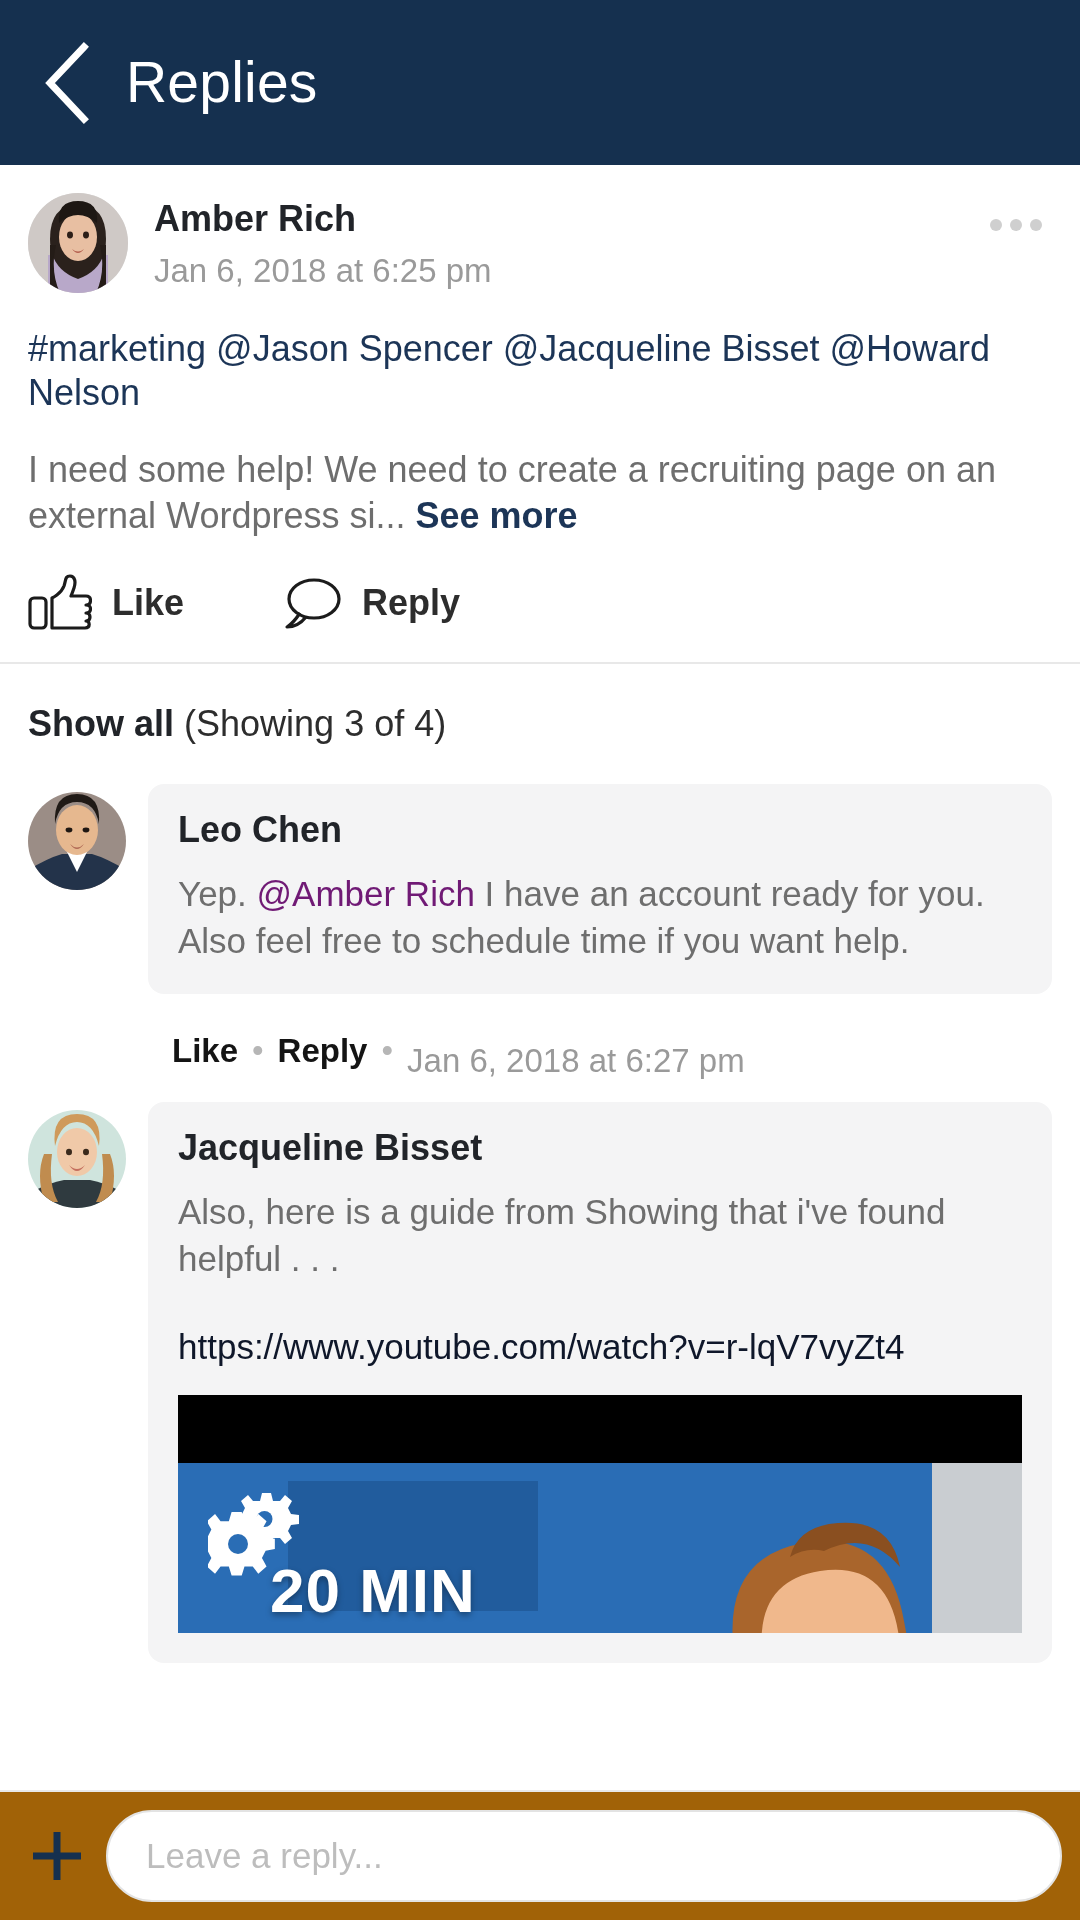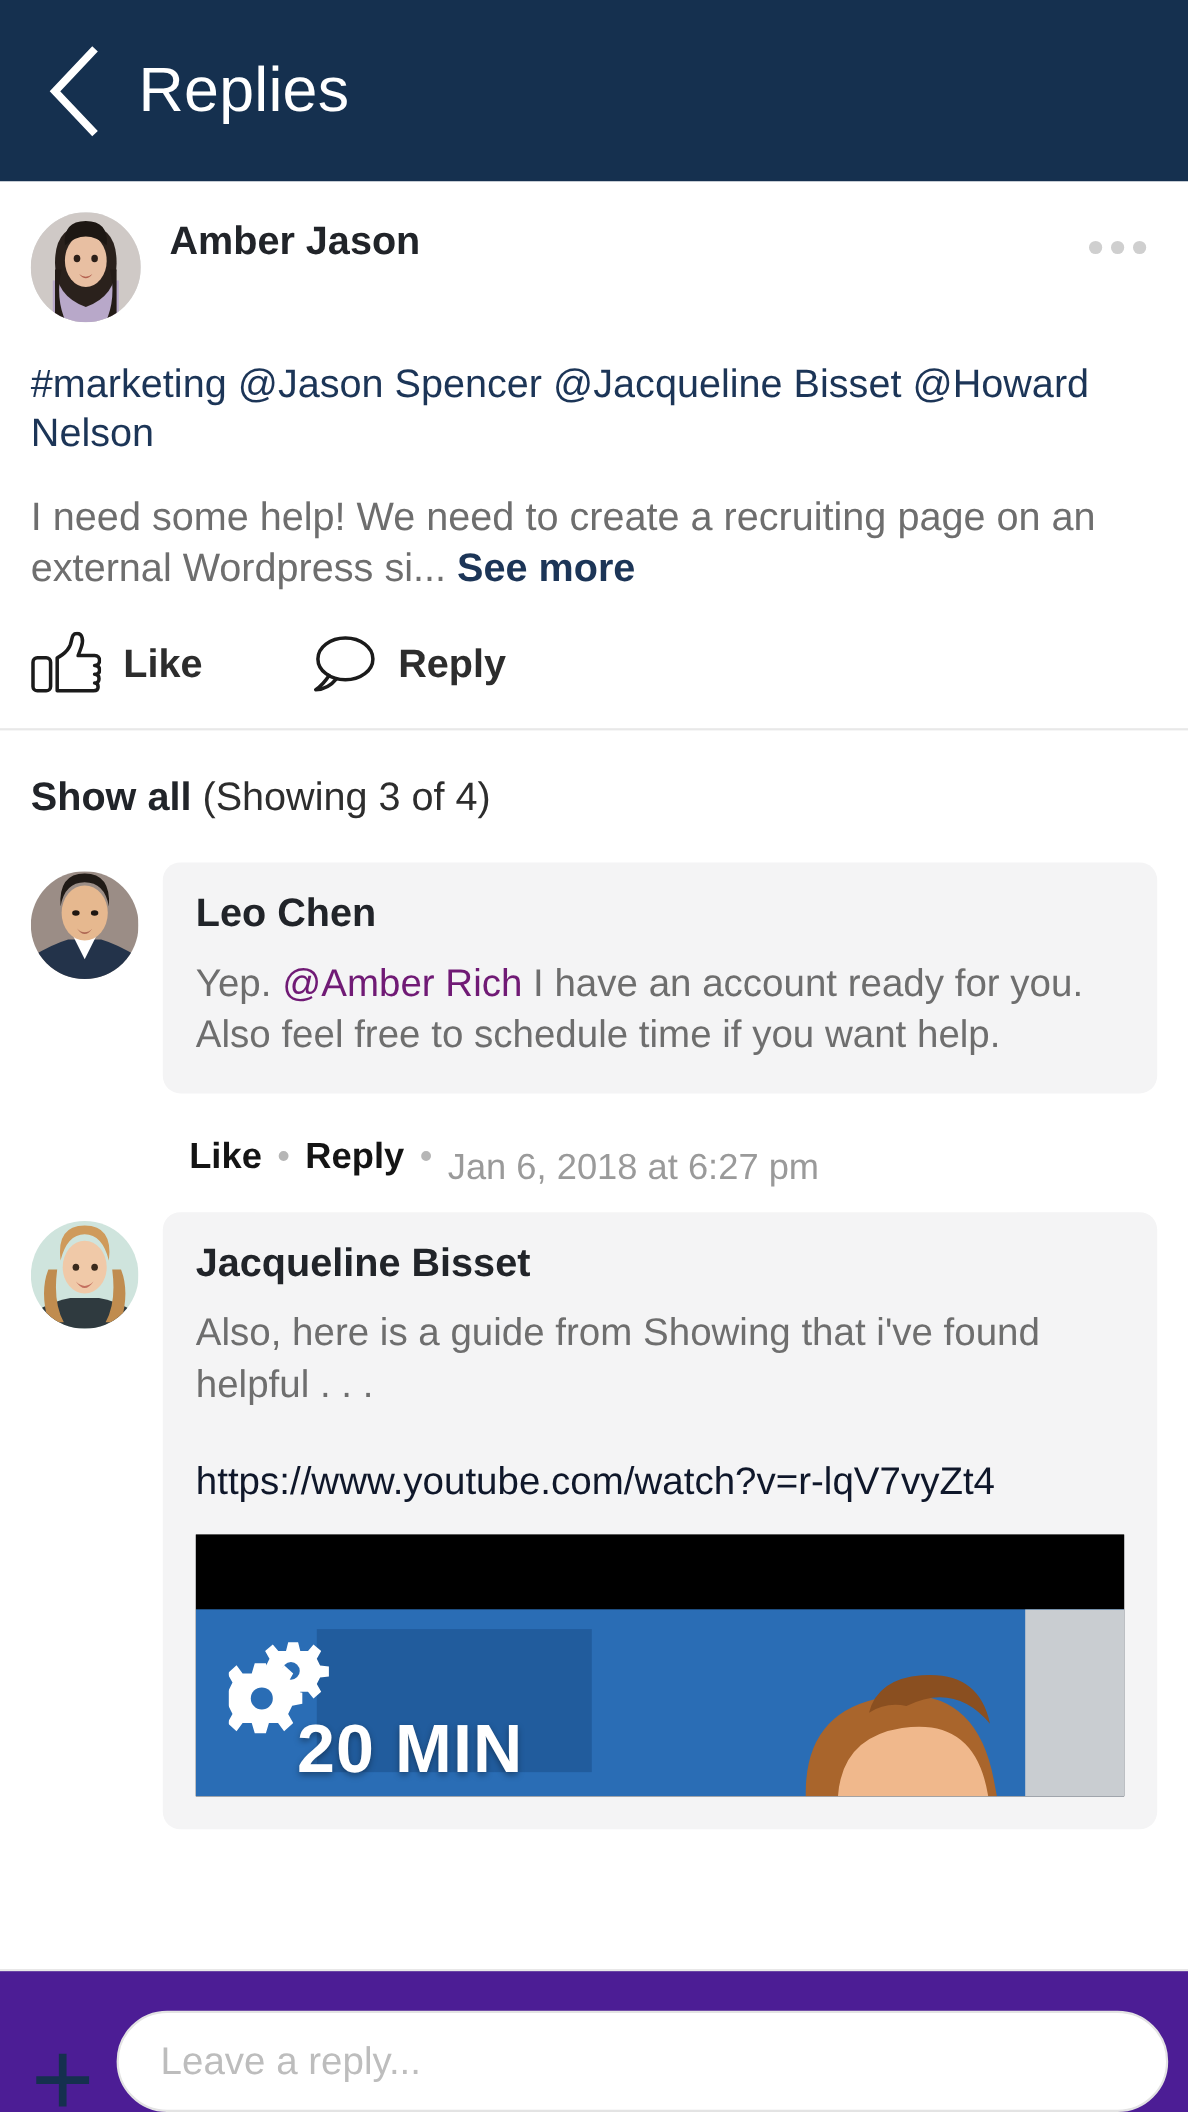--- a/index.html
+++ b/index.html
@@ -251,23 +251,23 @@
     position: absolute;
     right: 86px; bottom: -20px;
     width: 230px; height: 200px;
   }
 
   
   .composer {
     flex: 0 0 130px;
     height: 130px;
     border-top: 2px solid #e8e8e8;
-    background: #4c1d95;
-    display: flex;
-    align-items: flex-end;
+    background: #a16207;
+    display: flex;
+    align-items: center;
     gap: 20px;
     padding: 0 18px 0 28px;
   }
   .plus-btn {
     width: 58px; height: 58px;
     position: relative;
     flex: 0 0 58px;
     cursor: pointer;
   }
   .reply-input {
@@ -311,21 +311,22 @@
             <ellipse cx="50" cy="44" rx="19" ry="24" fill="#e8bfa2"></ellipse>
             <path d="M31 30 q19 -16 38 0 q2 -22 -19 -22 q-21 0 -19 22z" fill="#1d1713"></path>
             <ellipse cx="42" cy="42" rx="3" ry="3.4" fill="#2c1f18"></ellipse>
             <ellipse cx="58" cy="42" rx="3" ry="3.4" fill="#2c1f18"></ellipse>
             <path d="M44 56 q6 5 12 0 q-6 8 -12 0z" fill="#b4604f"></path>
             <path d="M28 52 q-6 26 4 48 l-10 0 l0 -48z" fill="#241c17"></path>
             <path d="M72 52 q6 26 -4 48 l10 0 l0 -48z" fill="#241c17"></path>
           </svg>
         </div>
         <div class="post-meta">
-          <div class="author-name">Amber Jason</div>
+          <div class="author-name">Amber Rich</div>
+          <div class="post-time">Jan 6, 2018 at 6:25 pm</div>
         </div>
         <div class="more-dots">
           <i></i>
           <i></i>
           <i></i>
         </div>
       </div>
 
       <div class="post-tags">#marketing @Jason Spencer @Jacqueline Bisset @Howard Nelson</div>
 

